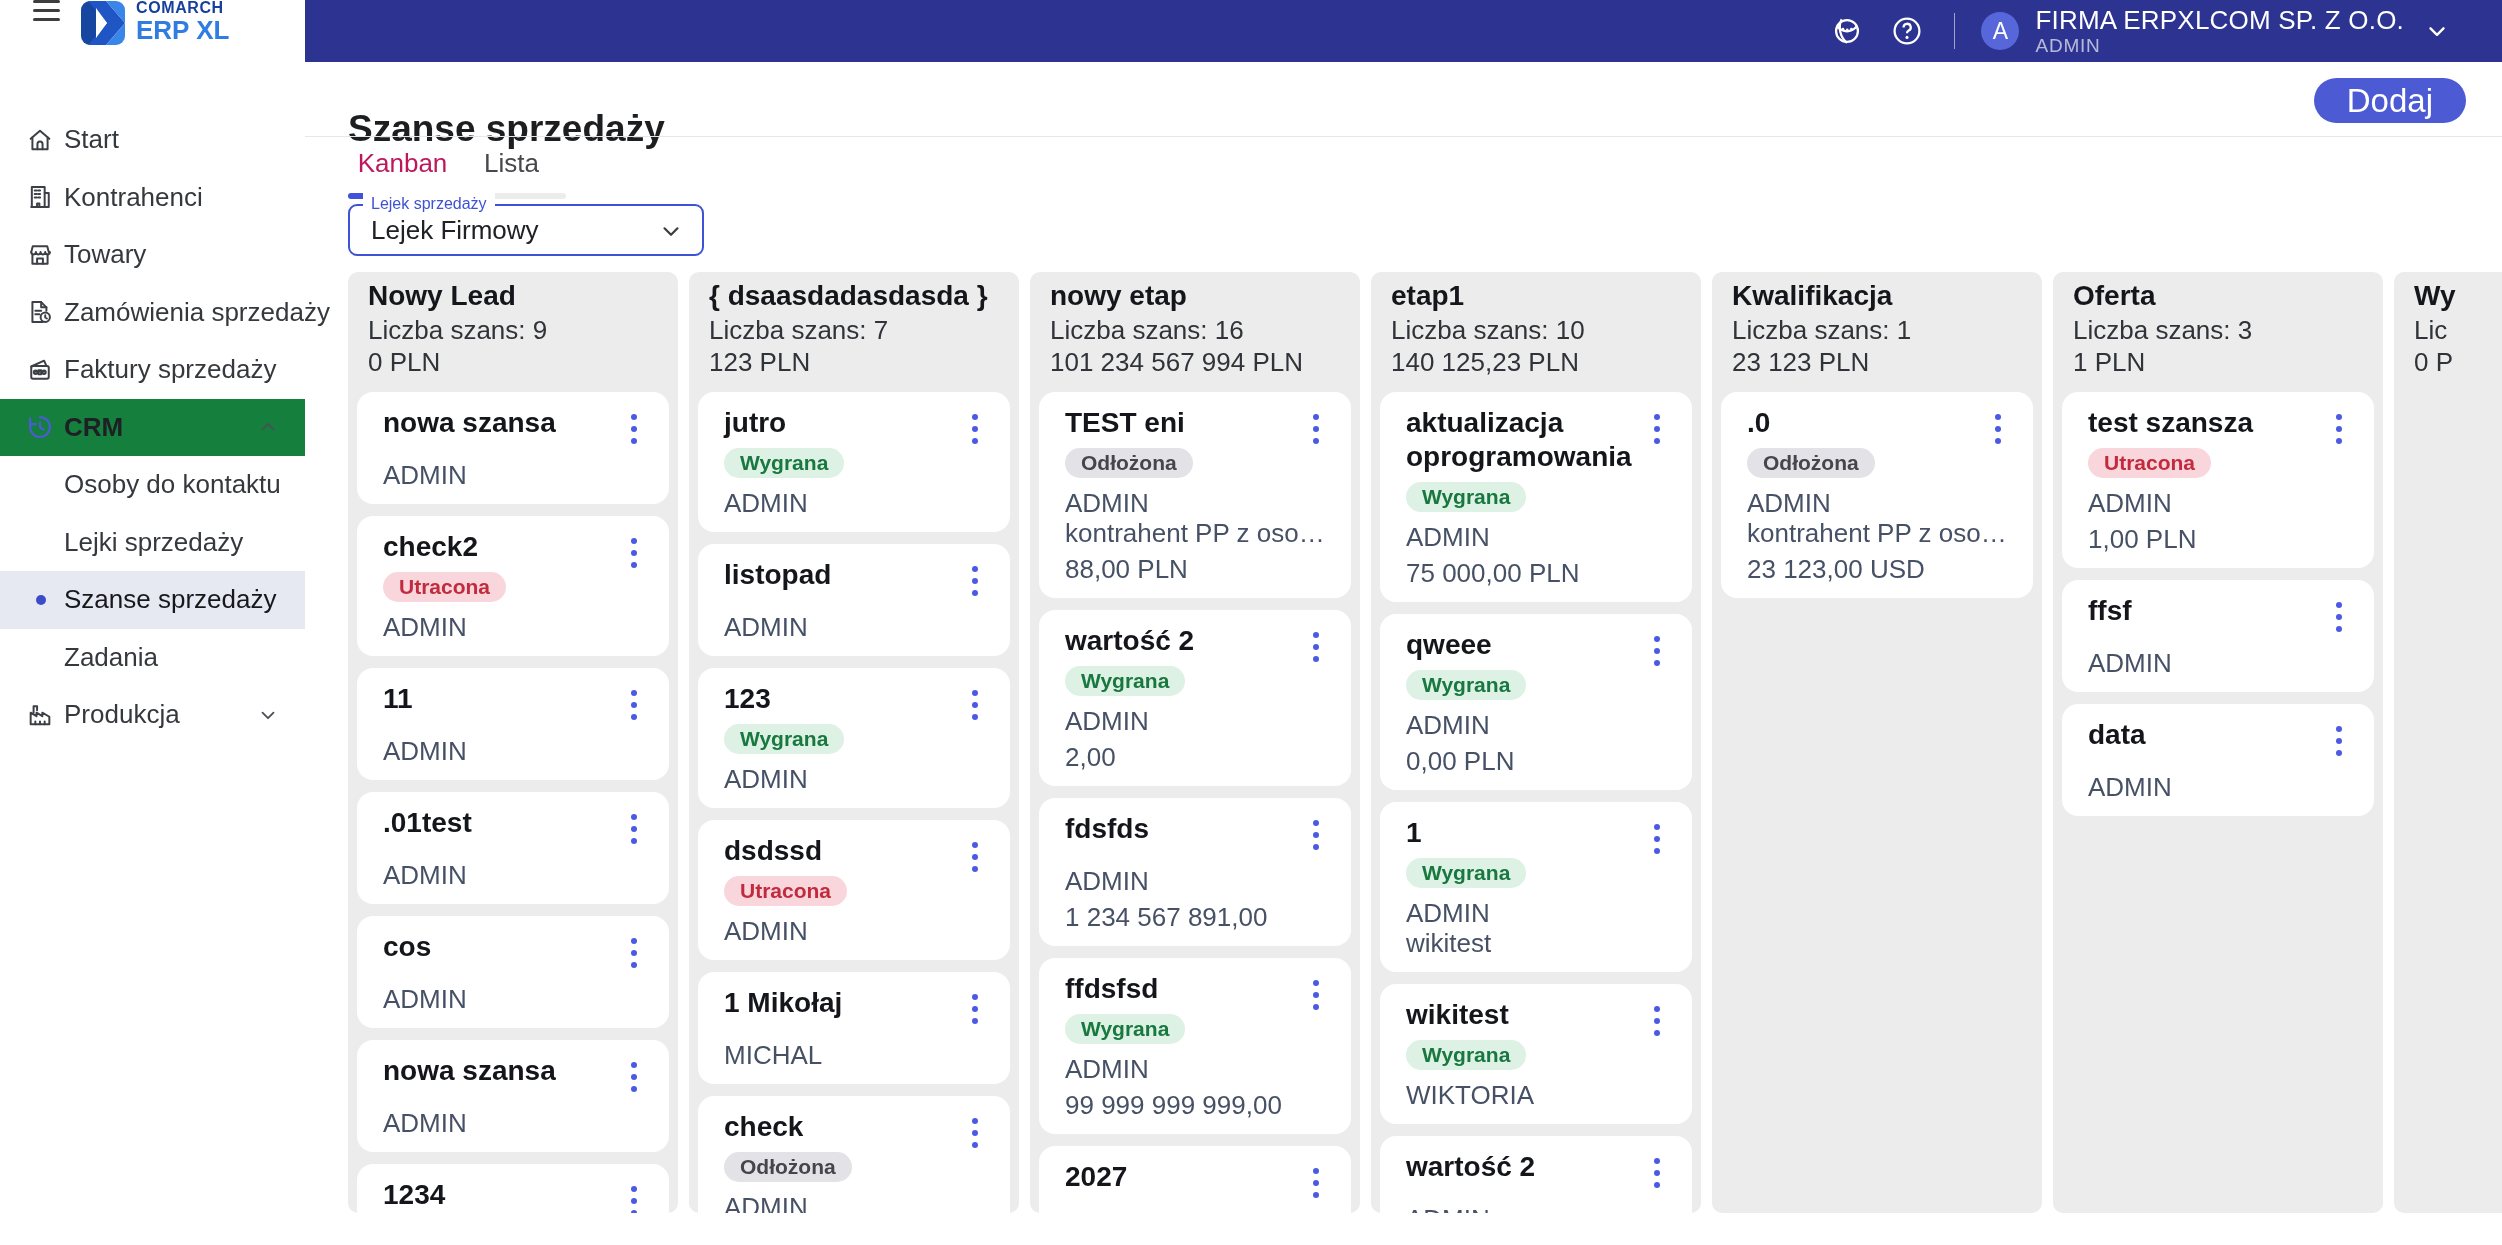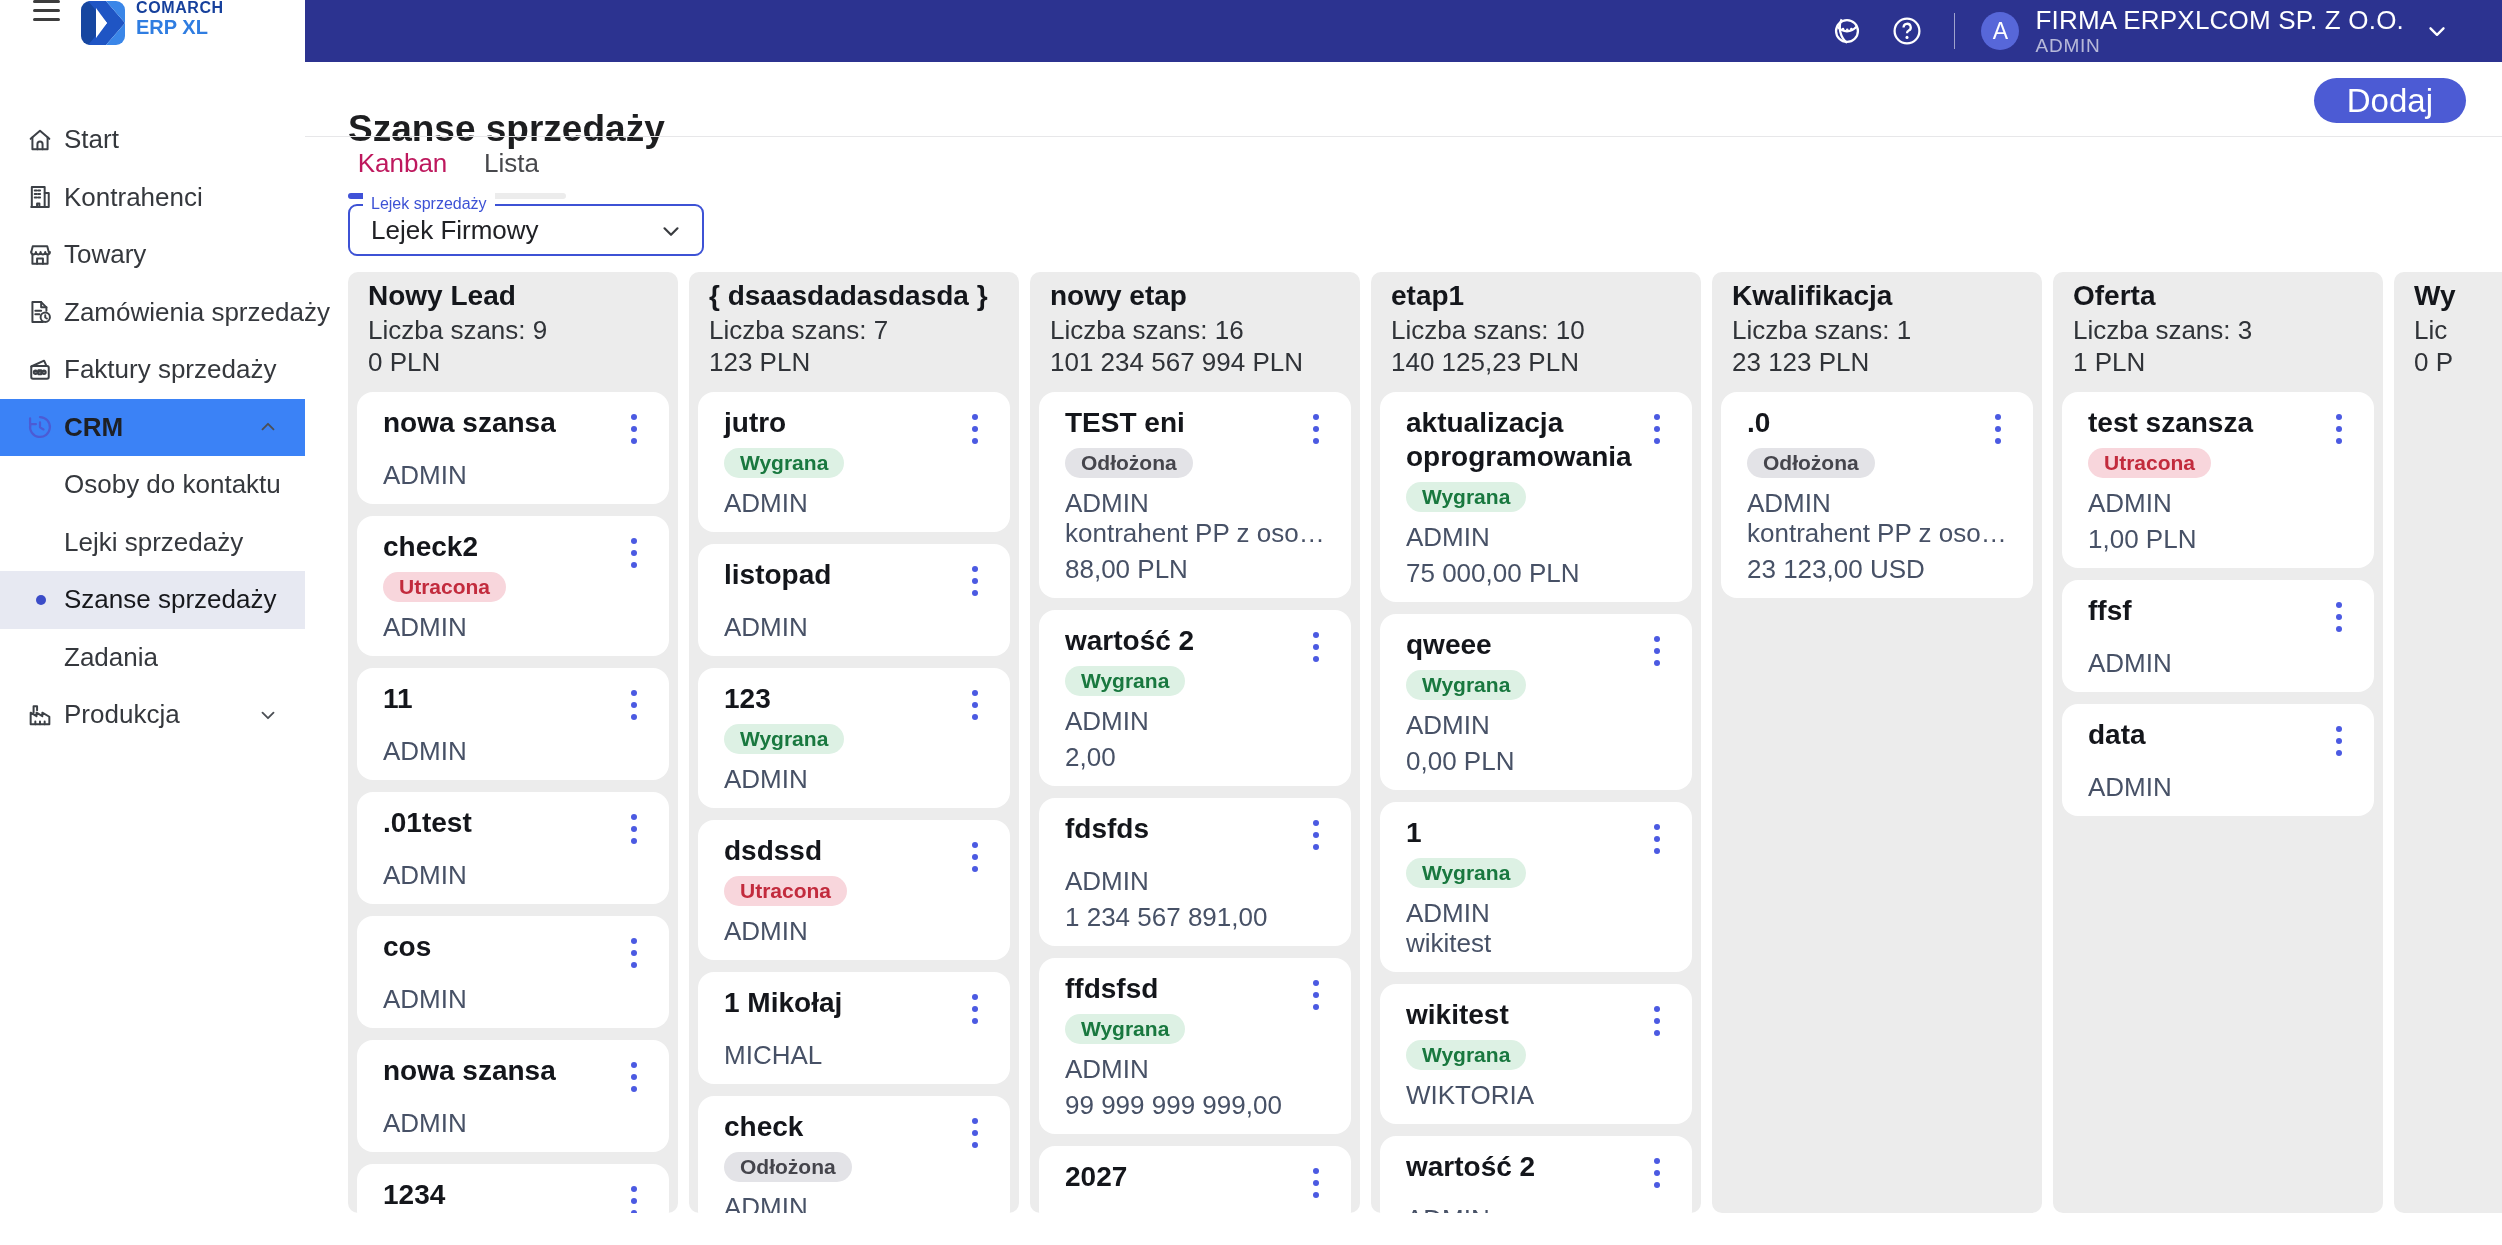--- a/index.html
+++ b/index.html
@@ -7,26 +7,26 @@
        font-family:"Liberation Sans","DejaVu Sans",sans-serif;-webkit-font-smoothing:antialiased;}
 
   
   .sidebar{position:absolute;left:0;top:0;width:305px;height:1245px;background:#fff;z-index:6;}
   .logo-row{height:62px;display:flex;padding-left:22px;margin-left:11px;}
   .hamburger{width:27px;display:flex;flex-direction:column;gap:6px;cursor:pointer;}
   .hamburger span{display:block;height:3px;background:#3d3d3d;border-radius:2px;}
   .logo-mark{margin-left:20px;width:46px;height:46px;flex:0 0 46px;}
   .logo-text{margin-left:10px;line-height:1.05;}
   .logo-line1{font-size:16px;font-weight:700;color:#16409c;letter-spacing:.6px;}
-  .logo-line2{font-size:20px;font-weight:600;color:#2f7de1;}
+  .logo-line2{font-size:26px;font-weight:600;color:#2f7de1;}
   .nav{position:absolute;top:111px;left:0;width:305px;}
   .nav-item{height:57.5px;display:flex;align-items:center;position:relative;cursor:pointer;}
   .nav-item .nav-icon{position:absolute;left:26px;top:50%;transform:translateY(-50%);width:28px;height:28px;color:#3c4046;}
   .nav-item .nav-label{margin-left:64px;font-size:26px;color:#35383d;white-space:nowrap;}
-  .nav-item.crm-row{background:#3b82f6;}
+  .nav-item.crm-row{background:#15803d;}
   .nav-item.crm-row .nav-label{font-weight:700;color:#1e2025;}
   .nav-item.crm-row .nav-icon{color:#4c5bd4;}
   .nav-item.active-row{background:#e7e9f2;}
   .nav-item.active-row .nav-label{color:#17181c;}
   .nav-dot{position:absolute;left:36px;top:50%;transform:translateY(-50%);width:10px;height:10px;border-radius:50%;background:#3b4cc8;}
   .nav-chevron{position:absolute;right:26px;top:50%;transform:translateY(-50%);width:22px;height:22px;color:#4b4f55;}
 
   
   .topbar{position:absolute;left:305px;right:0;top:0;height:62px;background:#2c3390;display:flex;
           align-items:center;justify-content:flex-end;padding-right:52px;box-sizing:border-box;color:#fff;z-index:5;}

